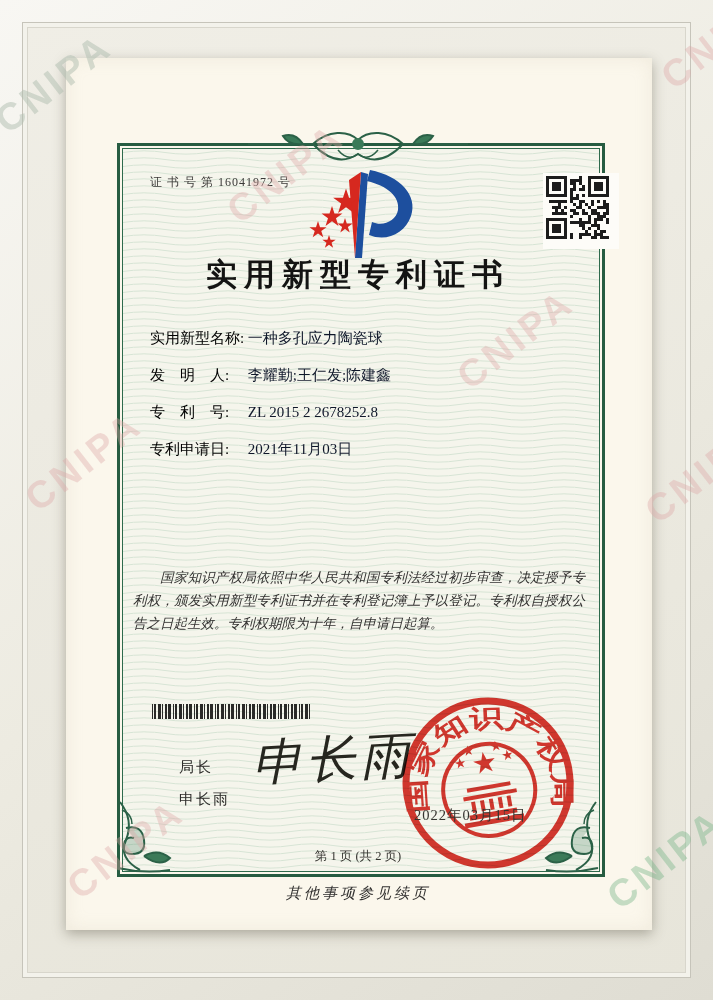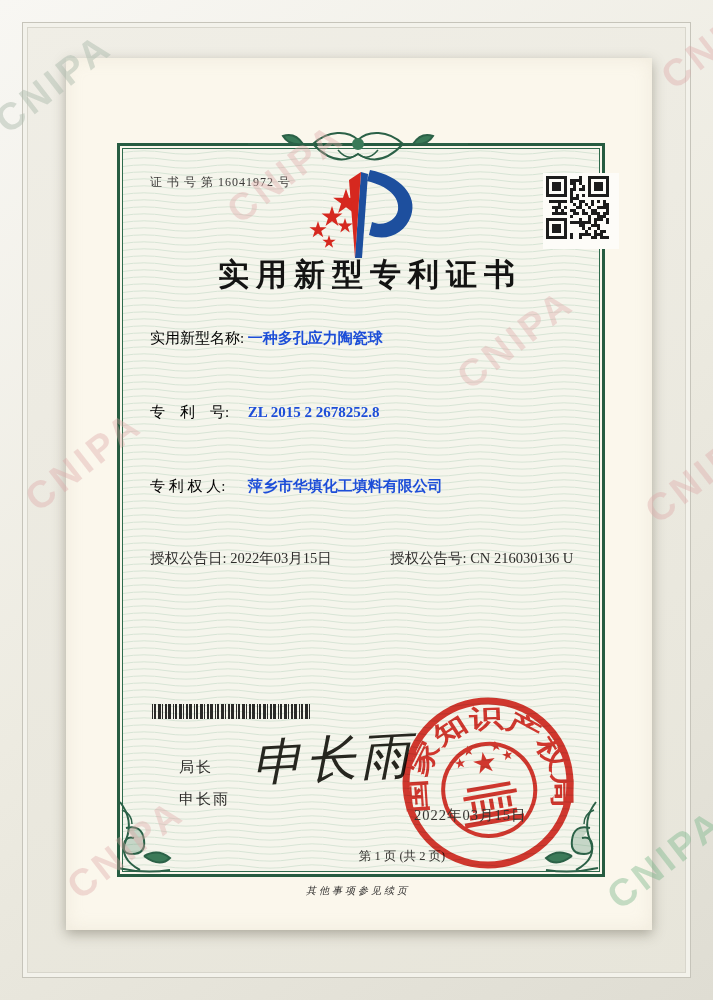--- a/index.html
+++ b/index.html
@@ -17,37 +17,37 @@
         border:3px solid #265c41;z-index:2;}
   .cert-border-inner{position:absolute;inset:2px;border:1px solid #2e6a4c;background:#f5f5ec;overflow:hidden;}
   .waves{position:absolute;inset:0;opacity:.8;}
   .orn{position:absolute;z-index:3;}
   
   .c{position:absolute;z-index:5;color:#2e2d2b;}
   .cert-no{left:84px;top:116px;font-size:12px;letter-spacing:1px;color:#3a3937;}
   .logo{left:232px;top:106px;width:130px;height:102px;}
   .qr{left:477px;top:115px;width:70px;height:70px;background:#fdfcf8;padding:3px;}
   .title{left:51px;top:196px;width:482px;text-align:center;font-size:31px;font-weight:700;
-         letter-spacing:7px;color:#141413;margin-left:12px;}
+         letter-spacing:7px;color:#141413;}
   .row{left:84px;font-size:15px;white-space:nowrap;}
   .row .lb{display:inline-block;width:94px;color:#000000;}
-  .row .vl{color:#1d4ed8;font-weight:bold;}
+  .row .vl{color:#0f172a;}
   .grant{top:491px;font-size:14.5px;}
   .grant .pair2{position:absolute;left:240px;top:0;white-space:nowrap;}
   .paras{left:67px;top:508px;width:452px;font-size:13.5px;line-height:1.72;
          font-style:italic;color:#323130;text-align:justify;}
   .paras p{margin:0;text-indent:2em;}
   .barcode{left:86px;top:646px;width:160px;height:15px;}
   .director{left:86px;top:694px;font-size:15px;line-height:2.1;letter-spacing:2px;color:#2c2b29;margin-left:27px;}
   .signature{left:186px;top:668px;width:170px;font-size:50px;font-style:italic;
          letter-spacing:4px;color:#26261f;transform:rotate(-3deg);z-index:6;}
   .seal{left:332px;top:635px;width:180px;height:180px;z-index:6;opacity:.92;mix-blend-mode:multiply;}
   .seal-date{left:348px;top:748px;font-size:14.5px;letter-spacing:1px;color:#35332f;z-index:7;}
-  .page-info{left:51px;top:790px;width:482px;text-align:center;font-size:12.5px;color:#34332f;margin-left:44px;}
-  .footer-note{left:51px;top:826px;width:482px;text-align:center;font-size:10px;
+  .page-info{left:51px;top:790px;width:482px;text-align:center;font-size:12.5px;color:#34332f;}
+  .footer-note{left:51px;top:826px;width:482px;text-align:center;font-size:15px;
          font-style:italic;letter-spacing:3px;color:#323130;}
   
   .wm{position:absolute;z-index:9;font-family:"Liberation Sans","DejaVu Sans",sans-serif;
       font-weight:700;font-size:38px;letter-spacing:4px;transform:rotate(-38deg);
       pointer-events:none;user-select:none;}
   .wm-pink{color:rgba(222,166,166,.38);}
   .wm-grey{color:rgba(175,190,175,.5);}
   .wm-green{color:rgba(120,180,135,.42);}
 </style>
 </head>
@@ -256,39 +256,36 @@
             <rect x="6" y="48" width="9" height="9" fill="#1c1c1c"></rect>
           </g>
         </svg></div>
 
     <div class="c title">实用新型专利证书</div>
 
     <div class="c row" style="top:271px">
       <span class="lb">实用新型名称:</span>
       <span class="vl">一种多孔应力陶瓷球</span>
     </div>
+    <div class="c row" style="top:308px">
+      <span class="lb">发　明　人:</span>
+      <span class="vl">李耀勤;王仁发;陈建鑫</span>
+    </div>
     <div class="c row" style="top:345px">
       <span class="lb">专　利　号:</span>
       <span class="vl">ZL 2015 2 2678252.8</span>
     </div>
-    <div class="c row" style="top:419px">
-      <span class="lb">专 利 权 人:</span>
-      <span class="vl">萍乡市华填化工填料有限公司</span>
-    </div>
-
-    <div class="c row grant">
-      <span>授权公告日:</span>
-      <span>2022年03月15日</span>
-      <span class="pair2">
-        <span>授权公告号:</span>
-        <span>CN 216030136 U</span>
-      </span>
-    </div>
+    <div class="c row" style="top:382px">
+      <span class="lb">专利申请日:</span>
+      <span class="vl">2021年11月03日</span>
+    </div>
+
 
     <div class="c paras">
+      <p>国家知识产权局依照中华人民共和国专利法经过初步审查，决定授予专利权，颁发实用新型专利证书并在专利登记簿上予以登记。专利权自授权公告之日起生效。专利权期限为十年，自申请日起算。</p>
     </div>
 
     <div class="c barcode" id="barcode"><svg width="160" height="15" viewBox="0 0 160 15" preserveAspectRatio="none">
           <g fill="#2a2a28">
             <rect x="0" y="0" width="1" height="15"></rect>
             <rect x="2" y="0" width="2" height="15"></rect>
             <rect x="6" y="0" width="3" height="15"></rect>
             <rect x="10" y="0" width="1" height="15"></rect>
             <rect x="13" y="0" width="2" height="15"></rect>
             <rect x="16" y="0" width="3" height="15"></rect>

